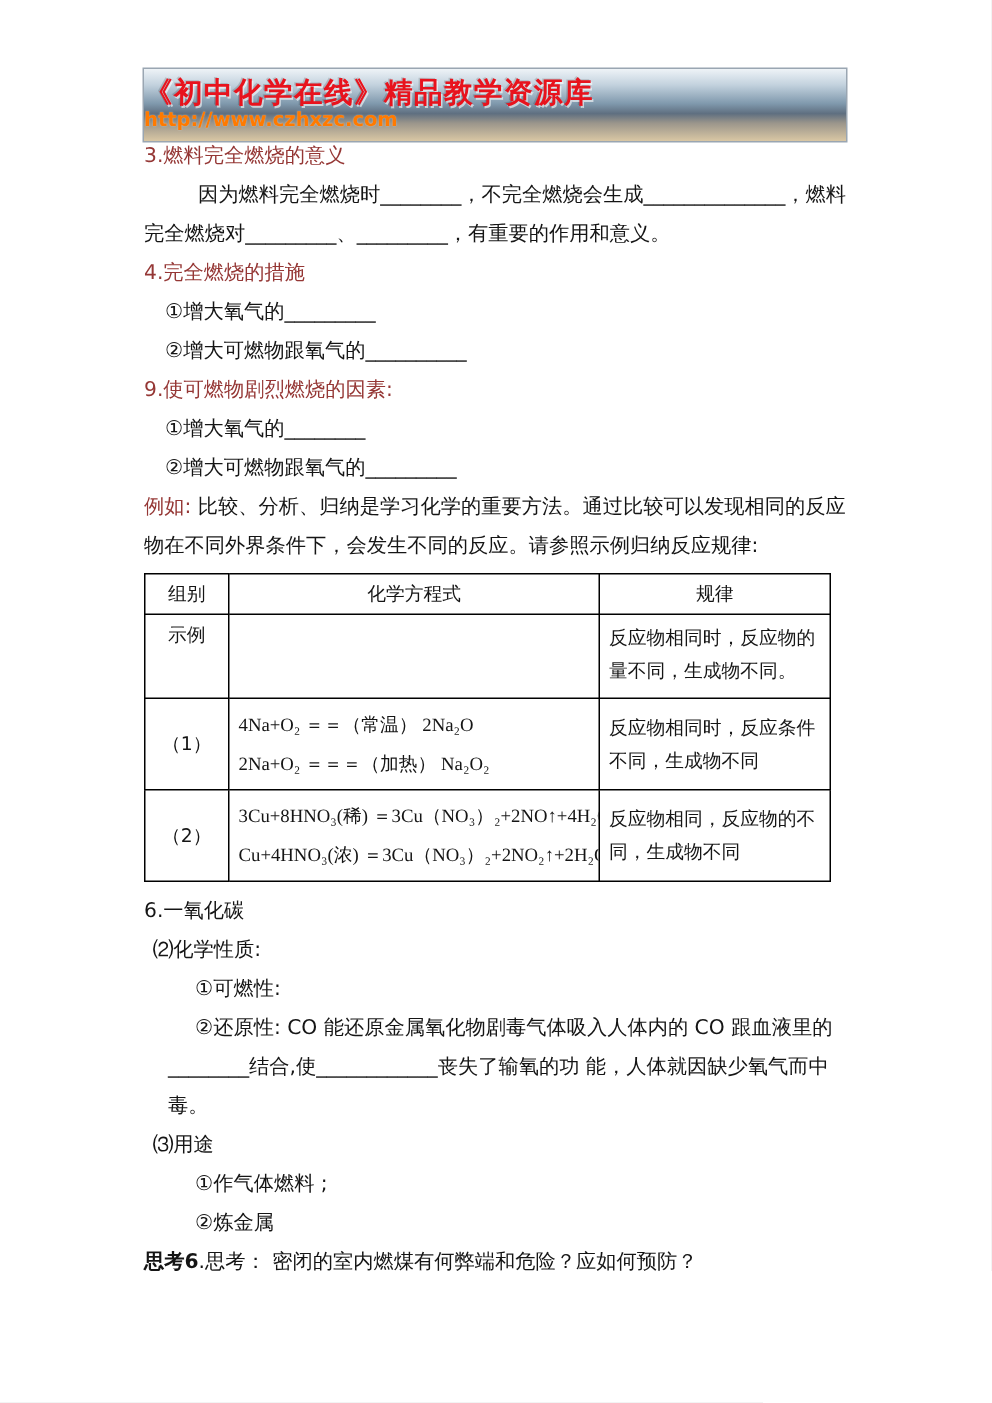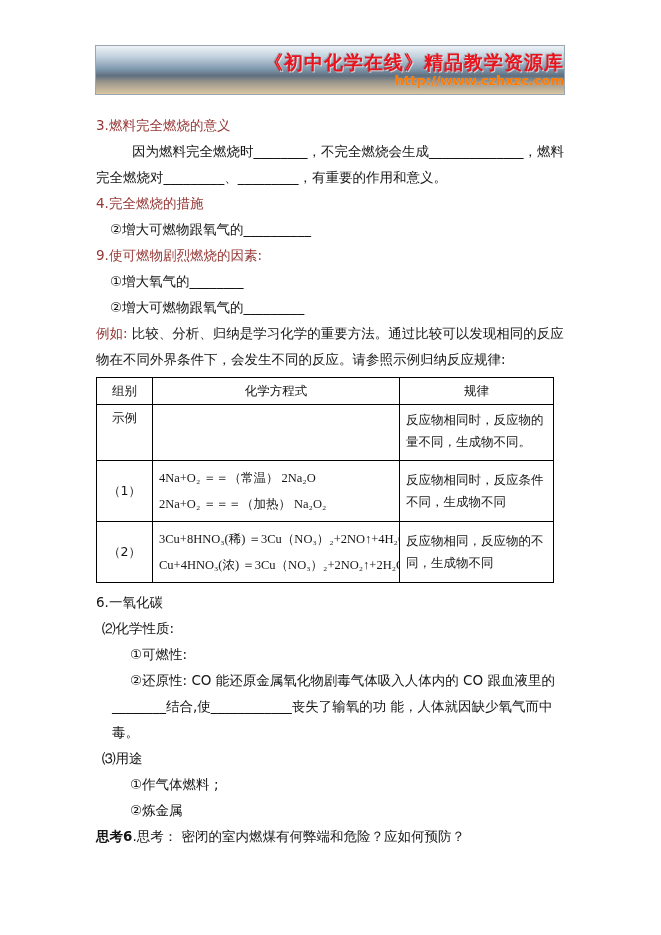--- a/index.html
+++ b/index.html
@@ -8,34 +8,34 @@
     width:661px; height:935px; margin:0 auto; background:#ffffff;
     position:relative; overflow:hidden;
     font-family:"DejaVu Sans","Liberation Sans",sans-serif;
     color:#151515;
   }
   
   .banner {
     position:absolute; left:95px; top:45px; width:470px; height:50px;
     background:linear-gradient(180deg,#eef3f7 0%,#c3d2de 22%,#8099ad 48%,#5f6f80 62%,#9a958b 75%,#d9c7a4 100%);
     border:1px solid #9aa6b2;
-    display:flex; flex-direction:column; align-items:flex-end; justify-content:center;
+    display:flex; flex-direction:column; align-items:flex-start; justify-content:center;
   }
   .banner-title {
     font-size:19px; font-weight:bold; letter-spacing:1px; color:#e8131d;
     text-shadow:1px 1px 0 rgba(255,255,255,.6), -1px -1px 0 rgba(0,0,0,.15);
     line-height:22px; white-space:nowrap;
   }
   .banner-url {
     font-size:13px; font-weight:bold; color:#ff7a00; line-height:16px;
     text-shadow:0 0 1px rgba(255,255,255,.5);
   }
   
   .content {
-    position:absolute; left:96px; top:112px; width:470px;
+    position:absolute; left:96px; top:91px; width:470px;
     font-size:13.5px; line-height:26px;
   }
   .h-red { color:#953735; }
   .para-indent { text-indent:36px; }
   .item { margin-left:14px; }
   .sub  { margin-left:6px; }
   .sub2 { margin-left:34px; }
   .reducing { margin-left:16px; text-indent:18px; }
   .think b { font-weight:bold; }
   
@@ -75,20 +75,21 @@
     <div class="banner-title">《初中化学在线》精品教学资源库</div>
     <div class="banner-url">http://www.czhxzc.com</div>
   </div>
 
   <div class="content">
 
     <p class="h-red">3.燃料完全燃烧的意义</p>
     <p class="para-indent">因为燃料完全燃烧时________，不完全燃烧会生成______________，燃料完全燃烧对_________、_________，有重要的作用和意义。</p>
 
     <p class="h-red">4.完全燃烧的措施</p>
+    <p class="item">①增大氧气的_________</p>
     <p class="item">②增大可燃物跟氧气的__________</p>
 
     <p class="h-red">9.使可燃物剧烈燃烧的因素:</p>
     <p class="item">①增大氧气的________</p>
     <p class="item">②增大可燃物跟氧气的_________</p>
 
     <p><span class="h-red">例如:</span><span> 比较、分析、归纳是学习化学的重要方法。通过比较可以发现相同的反应物在不同外界条件下，会发生不同的反应。请参照示例归纳反应规律:</span></p>
 
     <table class="rule-table">
       <colgroup>

